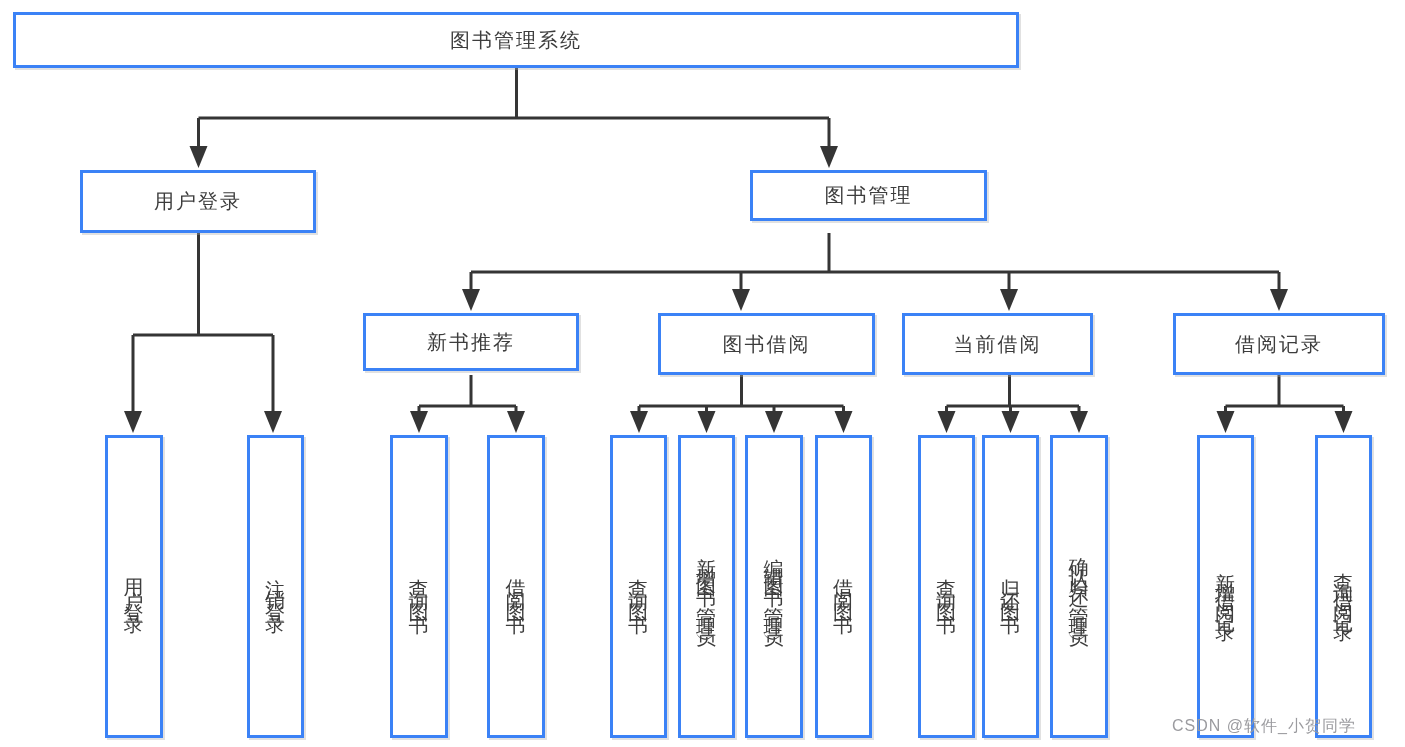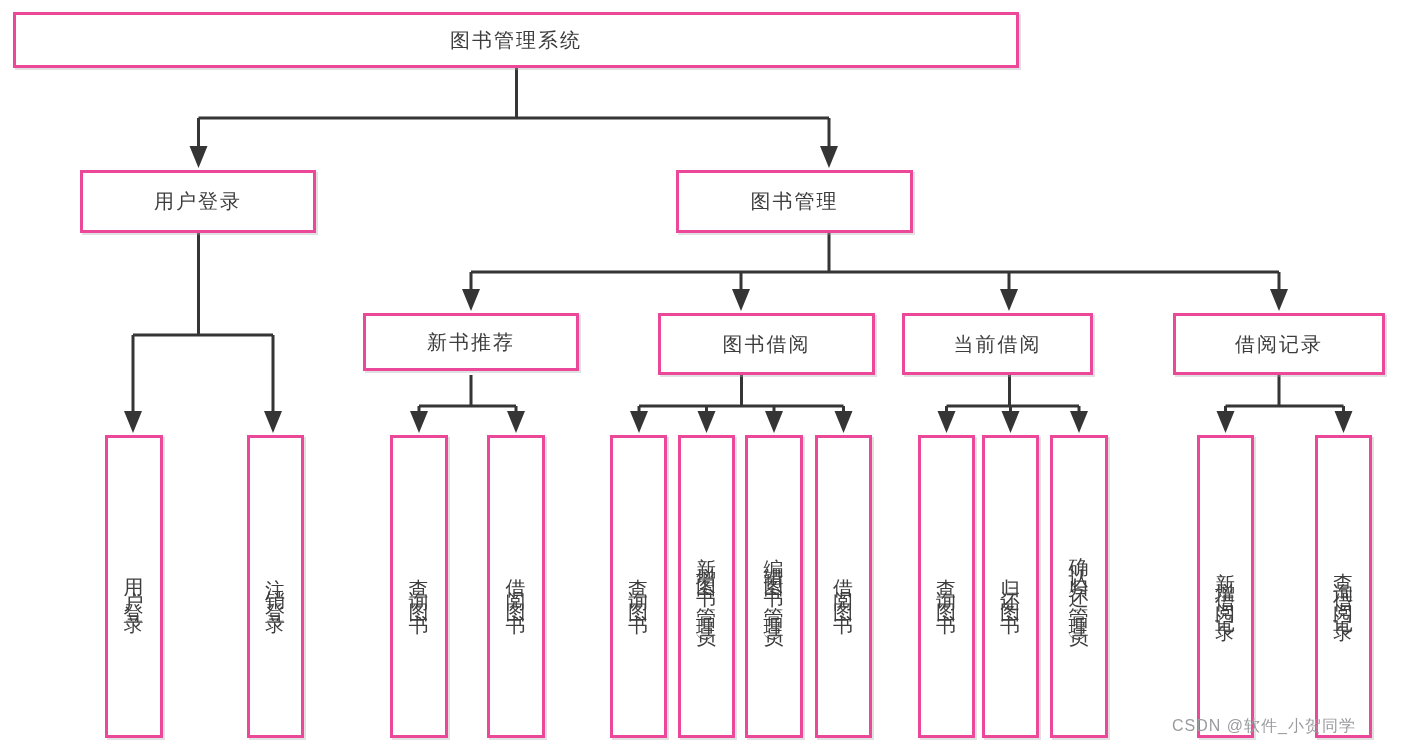--- a/index.html
+++ b/index.html
@@ -3,21 +3,21 @@
 <meta charset="utf-8">
 <style>
   html,body{margin:0;padding:0;background:#ffffff;}
   .canvas{
     position:relative;width:1405px;height:747px;background:#ffffff;
     font-family:"Liberation Sans","DejaVu Sans",sans-serif;overflow:hidden;
   }
   .connectors{position:absolute;left:0;top:0;width:1405px;height:747px;}
   .node{
     position:absolute;box-sizing:border-box;background:#ffffff;
-    border:3px solid #ec4899;display:flex;align-items:center;justify-content:center;
+    border:3px solid #3b82f6;display:flex;align-items:center;justify-content:center;
     font-size:20px;color:#3d3d3d;letter-spacing:2px;
     box-shadow:2px 2px 0 rgba(170,170,170,0.35);
   }
   .leaf span{
     writing-mode:vertical-rl;text-orientation:mixed;
     letter-spacing:12px;line-height:1;white-space:nowrap;
   }
   .leaf.long span{letter-spacing:10px;font-size:20px;}
   .watermark{
     position:absolute;left:1172px;top:716px;width:233px;
@@ -76,21 +76,21 @@
     </g>
   </svg>
 
   <div class="node" style="left:13px;top:12px;width:1006px;height:56px;">
     <span>图书管理系统</span>
   </div>
 
   <div class="node" style="left:80px;top:170px;width:236px;height:63px;">
     <span>用户登录</span>
   </div>
-  <div class="node" style="left:676px;top:170px;width:237px;height:63px;align-items:center;">
+  <div class="node" style="left:750px;top:170px;width:237px;height:51px;align-items:center;">
     <span>图书管理</span>
   </div>
 
   <div class="node" style="left:363px;top:313px;width:216px;height:58px;">
     <span>新书推荐</span>
   </div>
   <div class="node" style="left:658px;top:313px;width:217px;height:62px;">
     <span>图书借阅</span>
   </div>
   <div class="node" style="left:902px;top:313px;width:191px;height:62px;">

